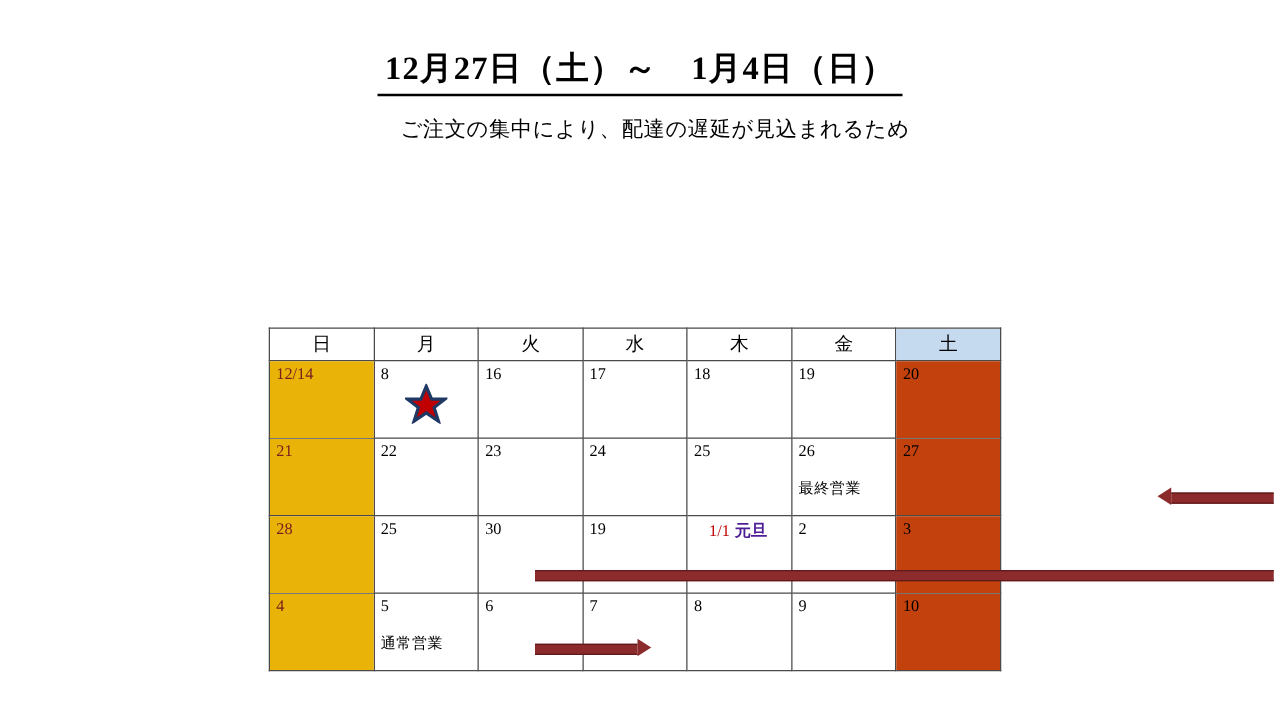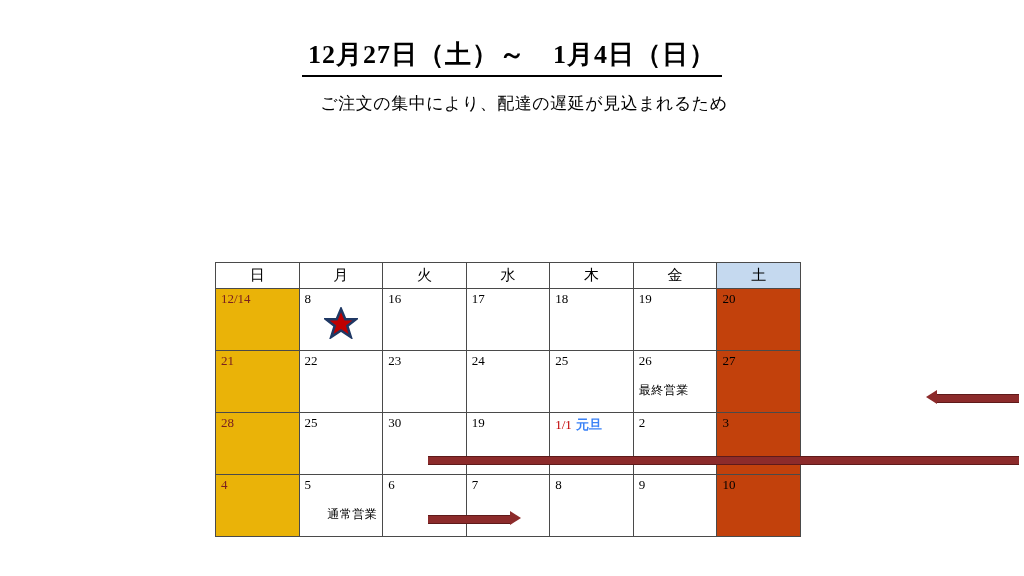--- a/index.html
+++ b/index.html
@@ -90,34 +90,35 @@
   td.sat-cell {
     background: #c2410c;
   }
   .daynum {
     display: block;
     font-size: 13px;
     line-height: 1.1;
   }
   .daynum.red {
     color: #c00000;
+    margin-left: 12px;
   }
   .note {
     display: block;
-    text-align: right;
+    text-align: left;
     font-size: 12px;
     margin-top: 14px;
     letter-spacing: 0.5px;
   }
   .note.shift-right {
     text-align: left;
     padding-right: 2px;
   }
   .holiday-label {
-    color: #3b82f6;
+    color: #4c1d95;
     font-weight: bold;
     margin-left: 4px;
     font-size: 13px;
   }
 
   
   .star {
     position: absolute;
     left: 50%;
     top: 18px;

